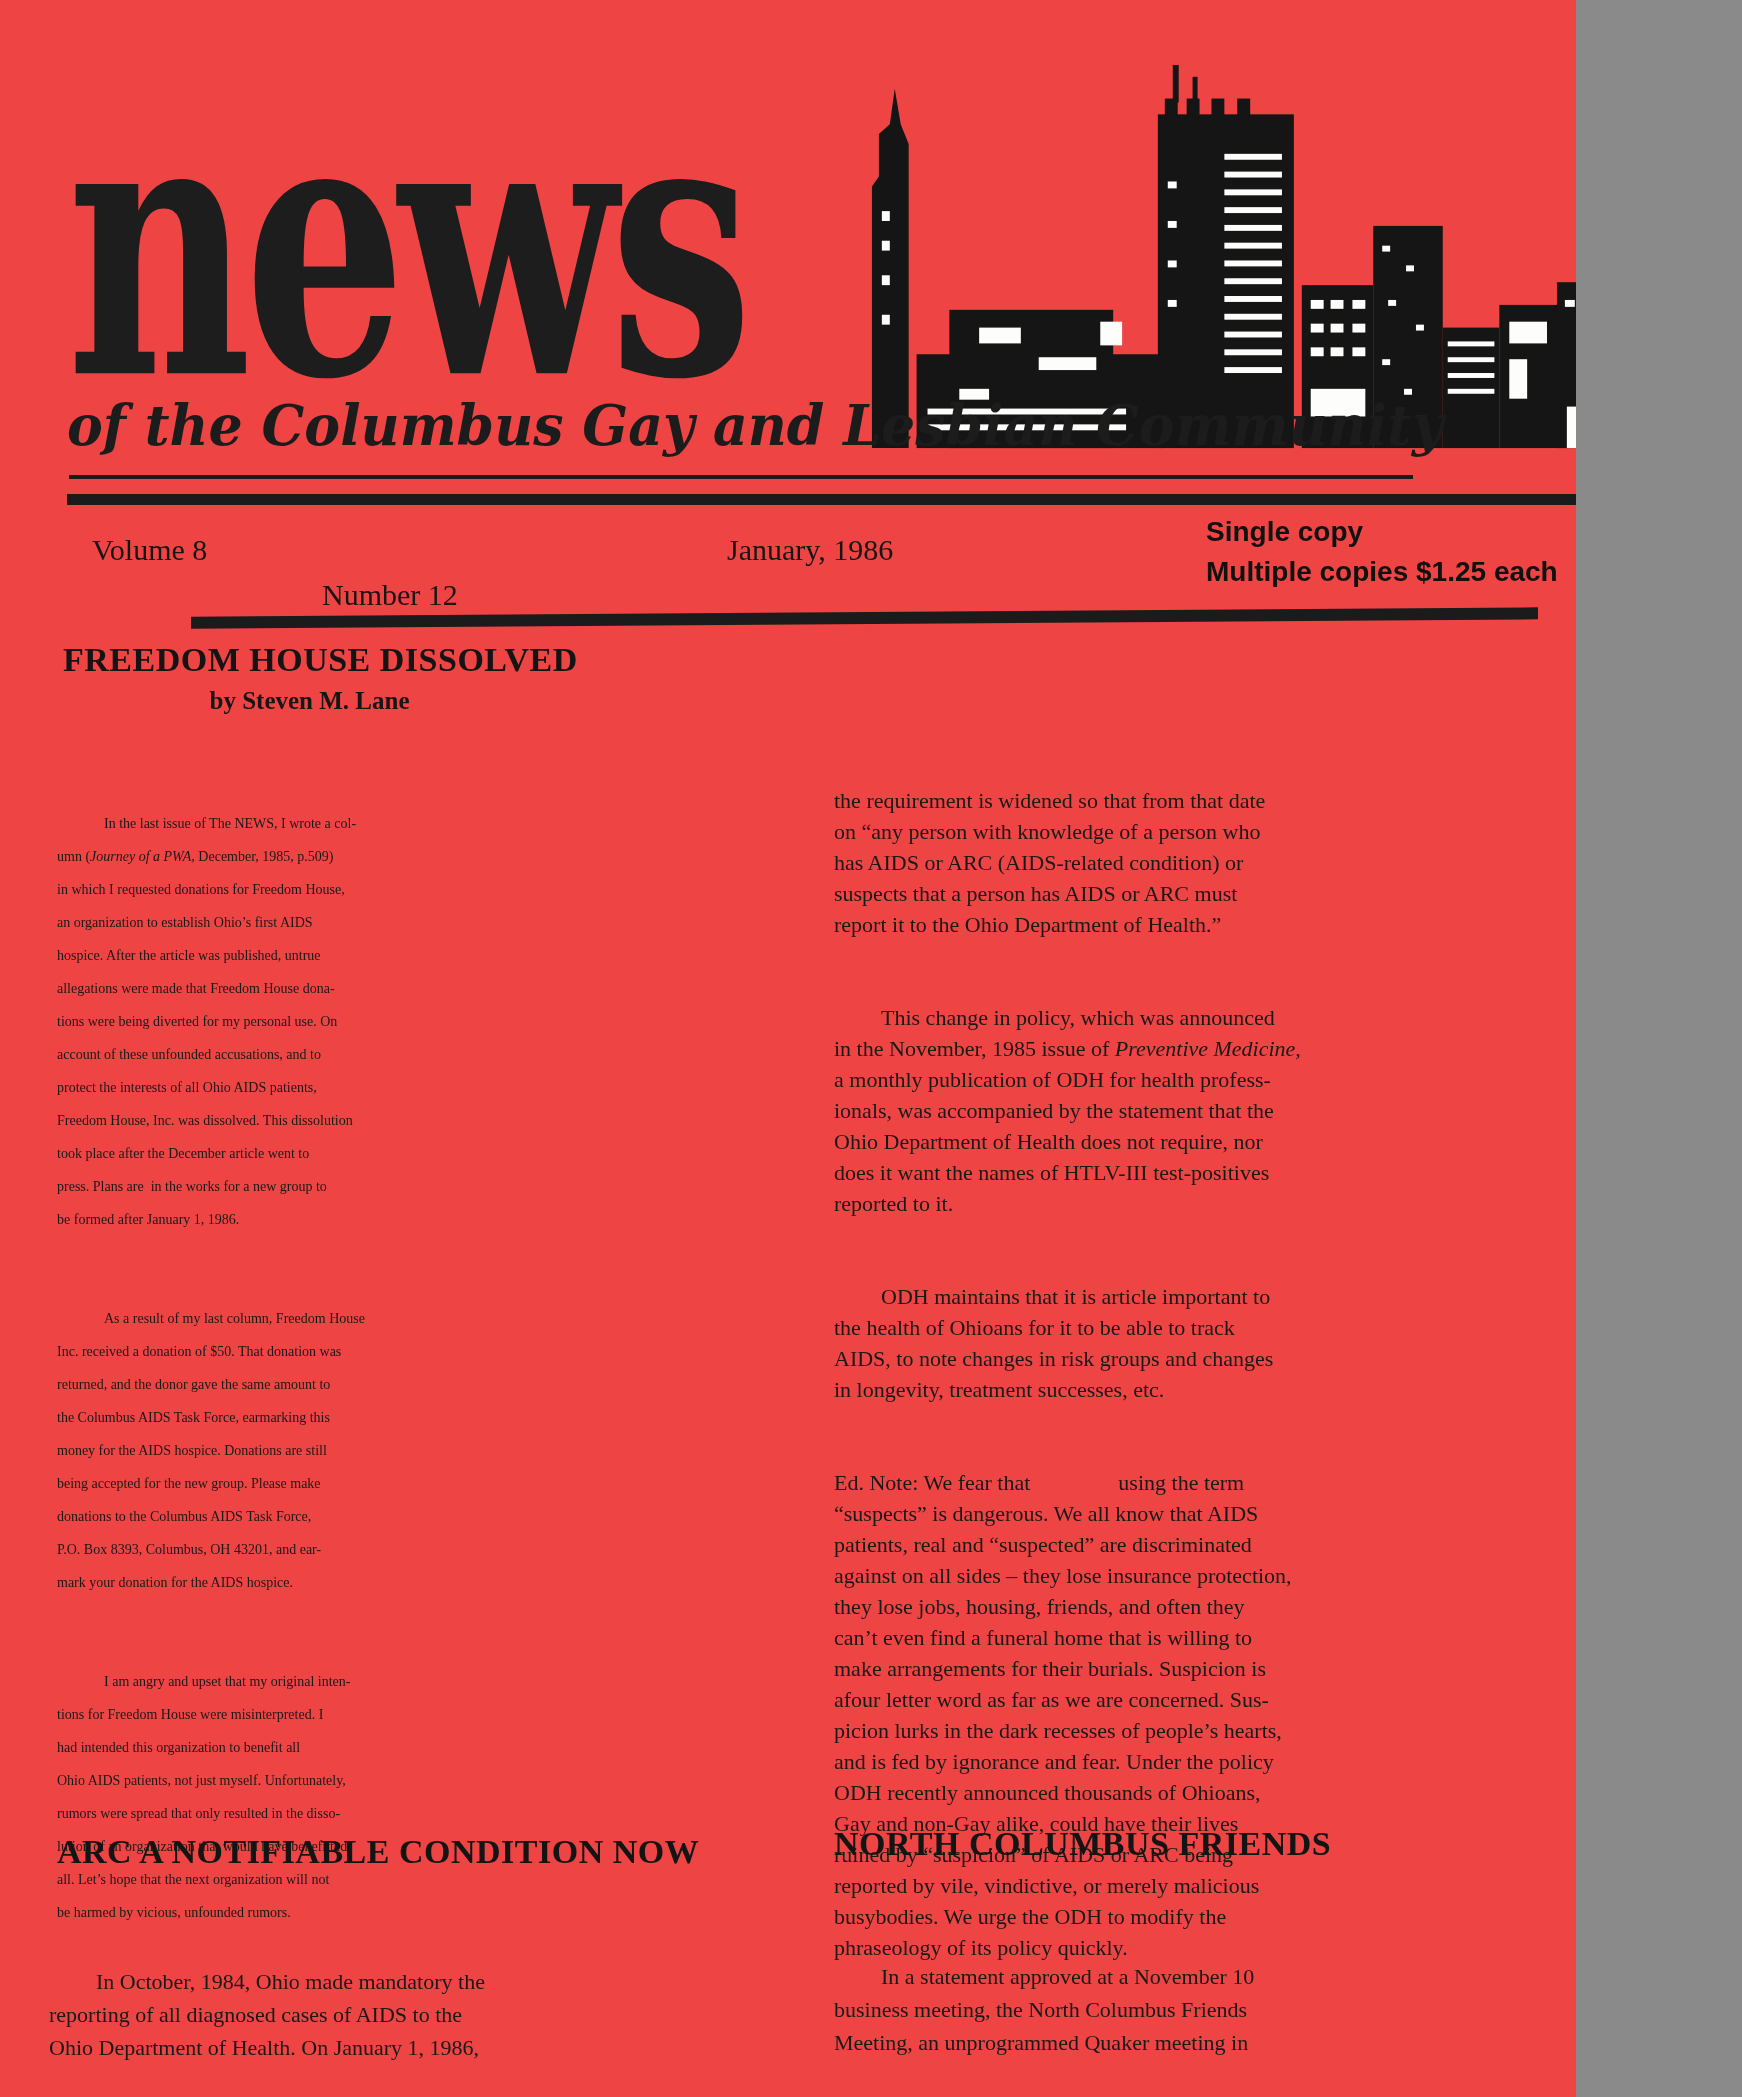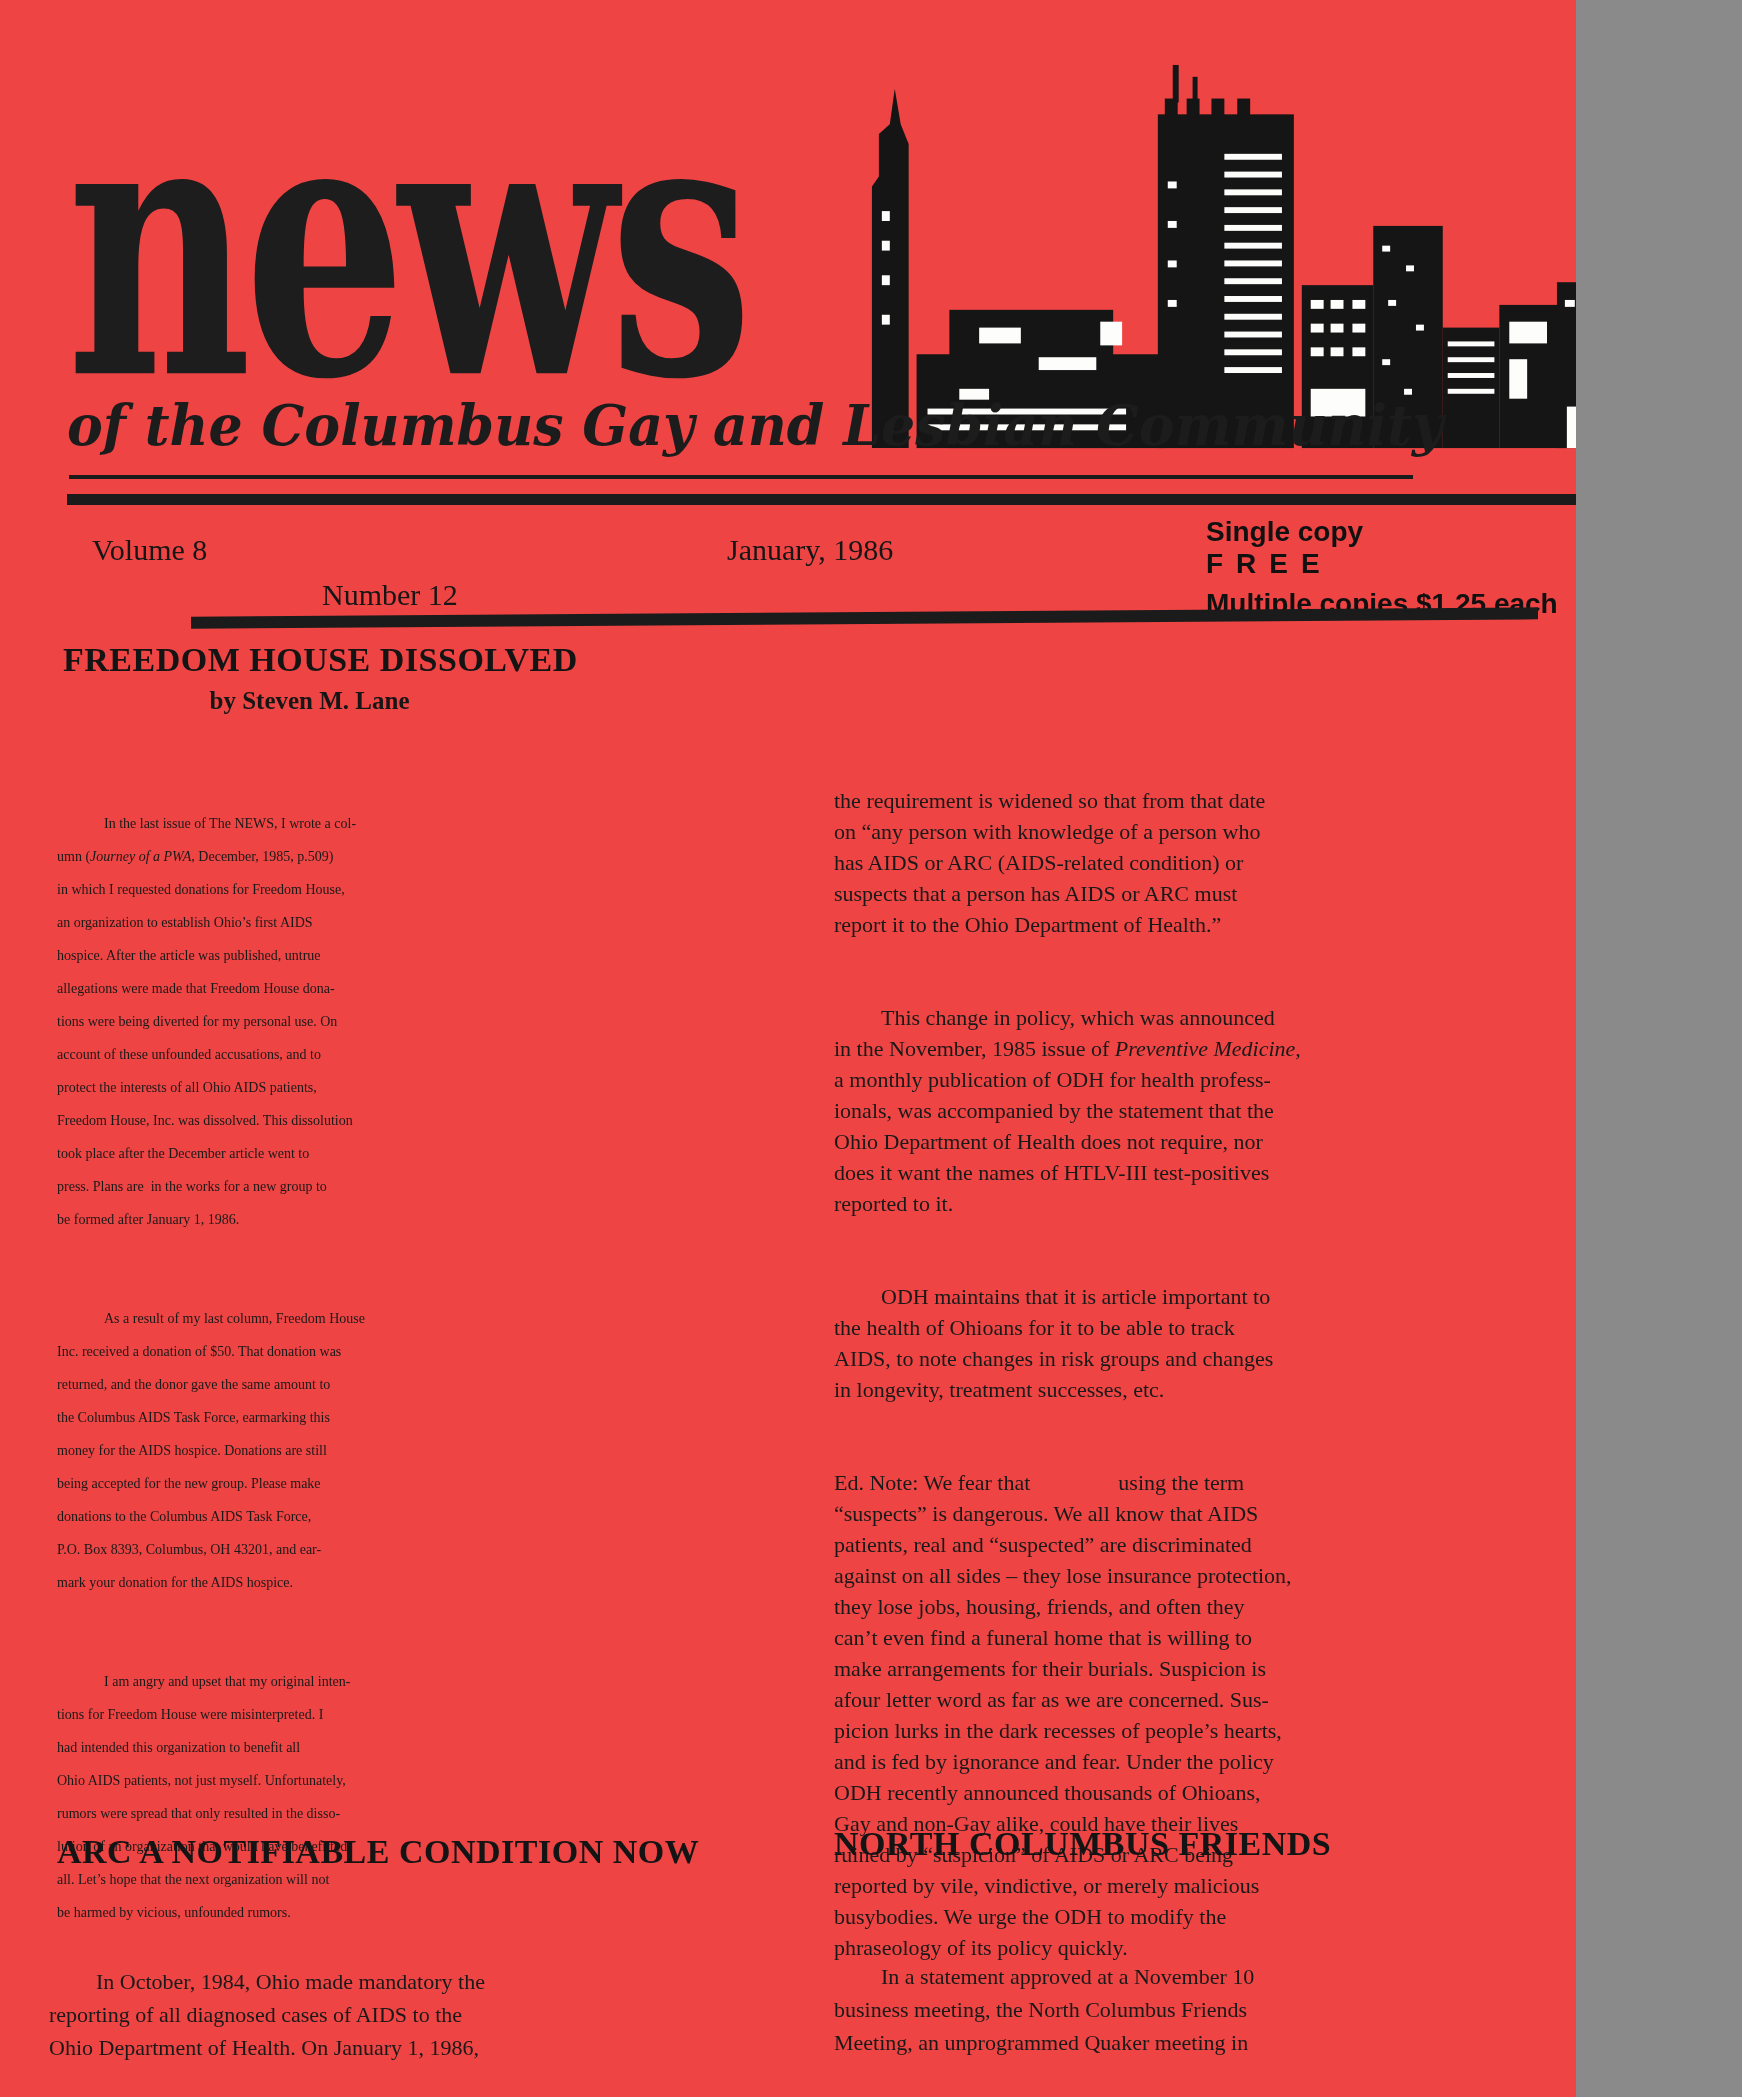--- a/index.html
+++ b/index.html
@@ -22,21 +22,21 @@
   .rule{position:absolute;background:#1b1b1b;}
   .rule-thin{left:69px;top:475px;width:1344px;height:4.4px;}
   .rule-thick{left:67px;top:494px;width:1644px;height:11px;}
   .rule-mid{left:191px;top:612px;width:1347px;height:12.3px;transform:rotate(-.4deg);}
   .issue-item{position:absolute;top:533px;font-size:30px;white-space:nowrap;}
   #vol{left:92px;} #num{left:322px;margin-top:45px;} #date{left:727px;}
   .pricebox{
     position:absolute;left:1206px;top:516px;width:497px;
     font-family:"Liberation Sans",sans-serif;font-weight:bold;font-size:28px;color:#111;
   }
-  .price-row{display:flex;justify-content:space-between;align-items:baseline;flex-direction:column;}
+  .price-row{display:flex;justify-content:space-between;align-items:baseline;}
   .price-free{letter-spacing:13px;}
   .price-line2{margin-top:8px;white-space:nowrap;}
   .headline{position:absolute;font-weight:bold;font-size:34px;letter-spacing:0.5px;white-space:nowrap;color:#141414;}
   #fh-title{left:63px;top:641px;}
   .byline{position:absolute;left:63px;top:687px;width:493px;text-align:center;font-weight:bold;font-size:25px;}
   .body-text{position:absolute;white-space:pre-wrap;color:#191919;}
   .body-text p{margin:0;}
   .indent{text-indent:47px;}
   #fh-body{left:57px;top:741px;width:774px;font-size:14px;line-height:33px;}
   #rc-body{left:834px;top:723px;width:885px;font-size:22px;line-height:31px;}

